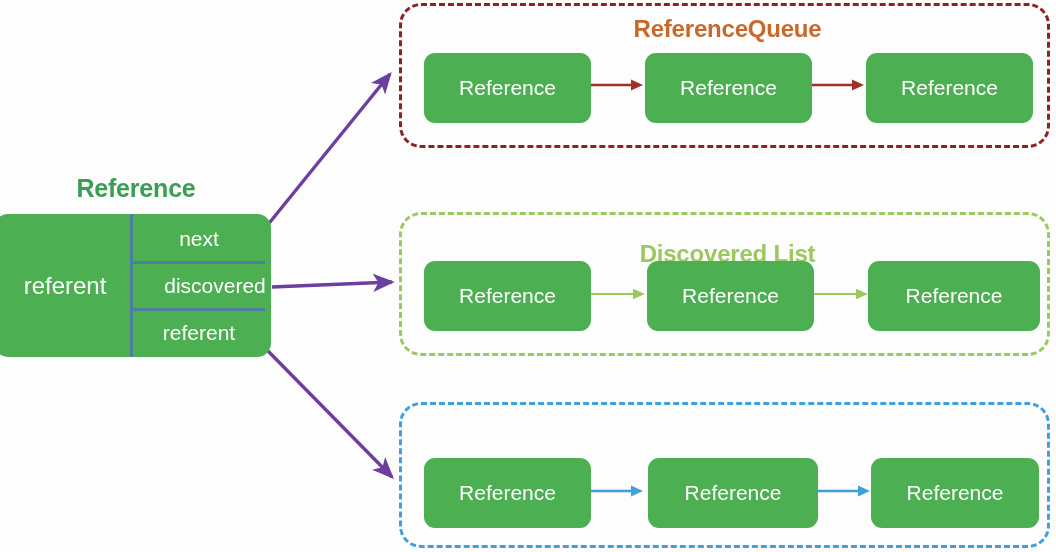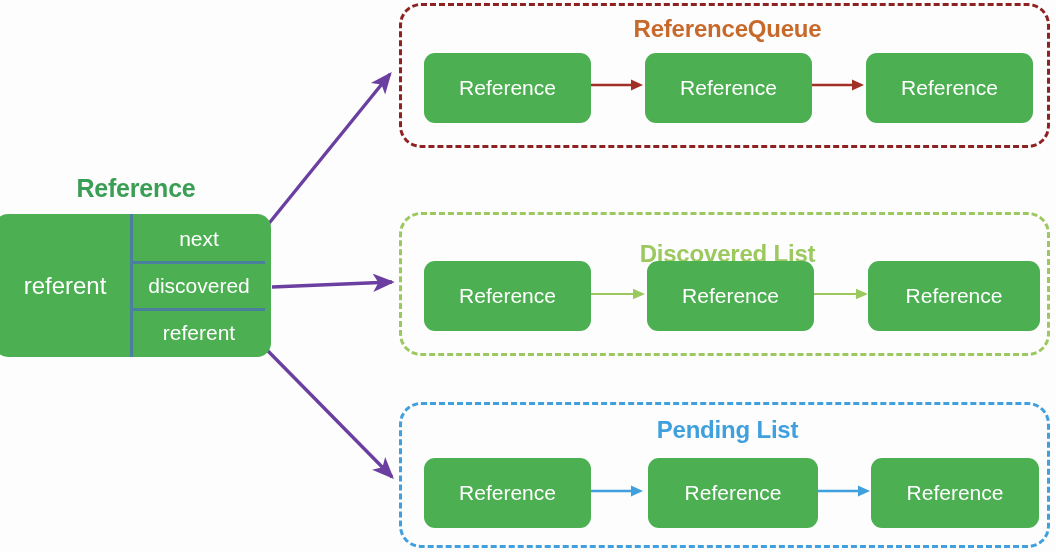--- a/index.html
+++ b/index.html
@@ -62,21 +62,21 @@
     left: 139px;
     width: 132px;
     height: 47px;
     display: flex;
     align-items: center;
     justify-content: center;
     color: #ffffff;
     font-size: 21px;
   }
   .ref-node .field-cell.f0 { top: 1px; }
-  .ref-node .field-cell.f1 { top: 48px; }
+  .ref-node .field-cell.f1 { top: 48px; padding-left: 16px; }
   .ref-node .field-cell.f2 { top: 95px; }
   .ref-node .hdiv {
     position: absolute;
     left: 136px;
     width: 135px;
     height: 3px;
     background: #4a7f9e;
   }
   .ref-node .hdiv.h0 { top: 47px; }
   .ref-node .hdiv.h1 { top: 94px; }
@@ -216,21 +216,20 @@
     <div class="chain-box b1">Reference</div>
     <svg class="chain-arrow a1" width="56" height="16" viewBox="0 0 56 16">
       <line x1="0" y1="8" x2="44" y2="8" stroke="#9cc860" stroke-width="2.2"></line>
       <path d="M42,2.8 L54,8 L42,13.2 Z" fill="#9cc860"></path>
     </svg>
 
     <div class="chain-box b2">Reference</div>
   </div>
 
   <div class="group g-pending">
-    <div class="group-title">Pending List</div>
 
     <div class="chain-box b0">Reference</div>
     <svg class="chain-arrow a0" width="54" height="16" viewBox="0 0 54 16">
       <line x1="0" y1="8" x2="42" y2="8" stroke="#3fa0dd" stroke-width="2.4"></line>
       <path d="M40,2.6 L52,8 L40,13.4 Z" fill="#3fa0dd"></path>
     </svg>
 
     <div class="chain-box b1">Reference</div>
     <svg class="chain-arrow a1" width="54" height="16" viewBox="0 0 54 16">
       <line x1="0" y1="8" x2="42" y2="8" stroke="#3fa0dd" stroke-width="2.4"></line>

